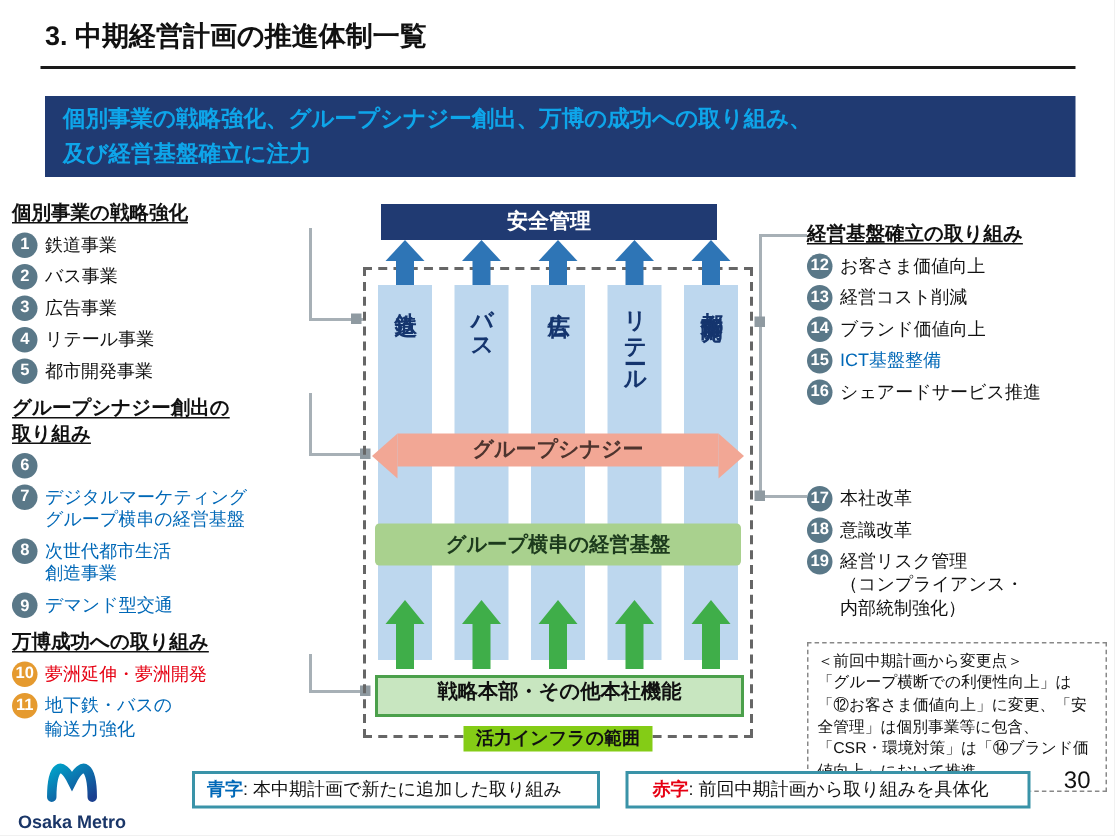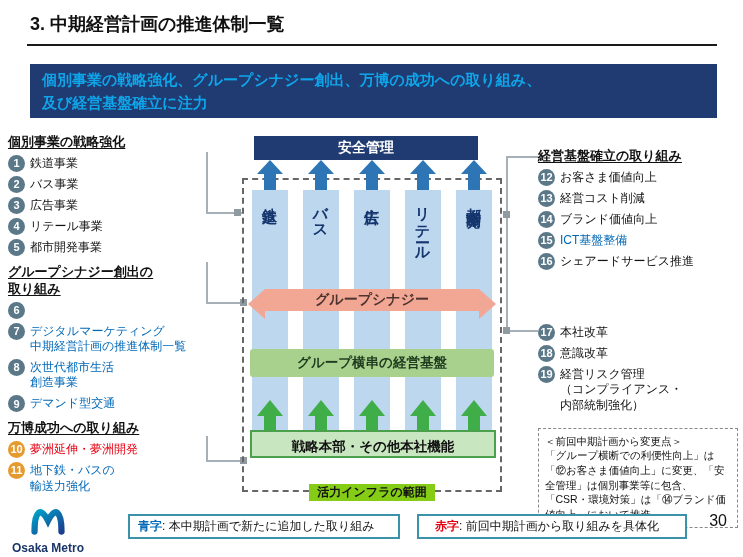--- a/index.html
+++ b/index.html
@@ -53,22 +53,22 @@
 
   .synergy{position:absolute;left:248px;top:289px;width:248px;height:30px;display:flex;align-items:flex-start;z-index:4;}
   .tri{width:0;height:0;border-top:15px solid transparent;border-bottom:15px solid transparent;}
   .tri-l{border-right:17px solid #f2a795;}
   .tri-r{border-left:17px solid #f2a795;}
   .syn-bar{flex:1;height:22px;background:#f2a795;display:flex;align-items:center;justify-content:center;
            font-weight:bold;font-size:14px;color:#4e342e;}
 
   .base{position:absolute;left:250px;top:349px;width:244px;height:28px;background:#a9d18e;border-radius:3px;
         display:flex;align-items:center;justify-content:center;font-weight:bold;font-size:13.5px;color:#1d3b1d;z-index:4;}
-  .hq{position:absolute;left:250px;top:430px;width:246px;height:28px;background:#c8e6c0;border:2px solid #4ba04b;
-      box-sizing:border-box;display:flex;align-items:flex-end;justify-content:center;font-weight:bold;
+  .hq{position:absolute;left:250px;top:450px;width:246px;height:28px;background:#c8e6c0;border:2px solid #4ba04b;
+      box-sizing:border-box;display:flex;align-items:flex-start;justify-content:center;font-weight:bold;
       font-size:13.5px;z-index:4;}
   .range{position:absolute;left:242px;top:484px;width:260px;display:flex;justify-content:center;z-index:5;}
   .range span{background:#84cc16;padding:0 8px;font-weight:bold;font-size:12px;}
 
   
   .hline,.vline{position:absolute;background:#a7b0b6;z-index:0;}
   .cdot{position:absolute;width:7px;height:7px;background:#8f9aa1;z-index:1;}
 
   
   .legend{position:absolute;top:514px;height:25px;border:2px solid #3a93a8;display:flex;align-items:center;
@@ -136,21 +136,21 @@
 
     <div class="section">
       <div class="sec-title">グループシナジー創出の
 取り組み</div>
       <div class="item">
         <span class="num">6</span>
       </div>
       <div class="item">
         <span class="num">7</span>
         <span class="lbl blue">デジタルマーケティング
-中期経営計画の推進体制一覧</span>
+グループ横串の経営基盤</span>
       </div>
       <div class="item">
         <span class="num">8</span>
         <span class="lbl blue">次世代都市生活
 創造事業</span>
       </div>
       <div class="item">
         <span class="num">9</span>
         <span class="lbl blue">デマンド型交通</span>
       </div>

